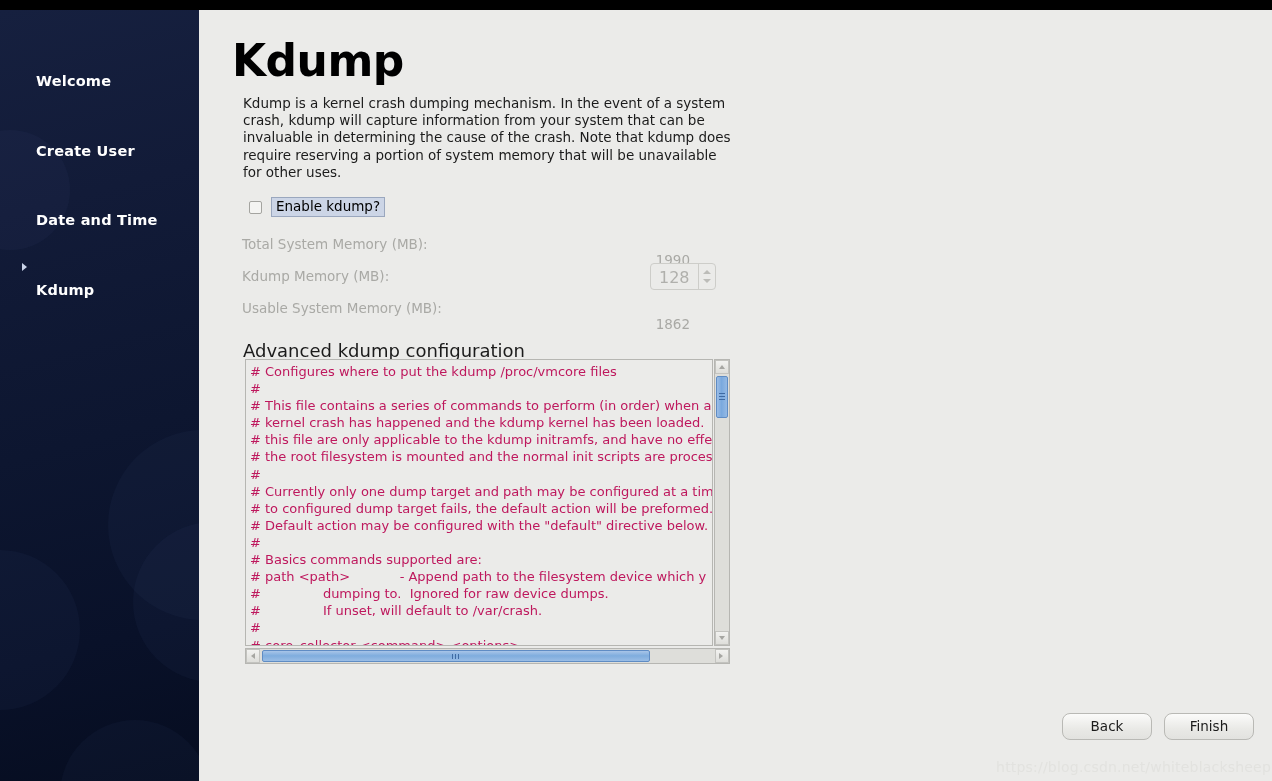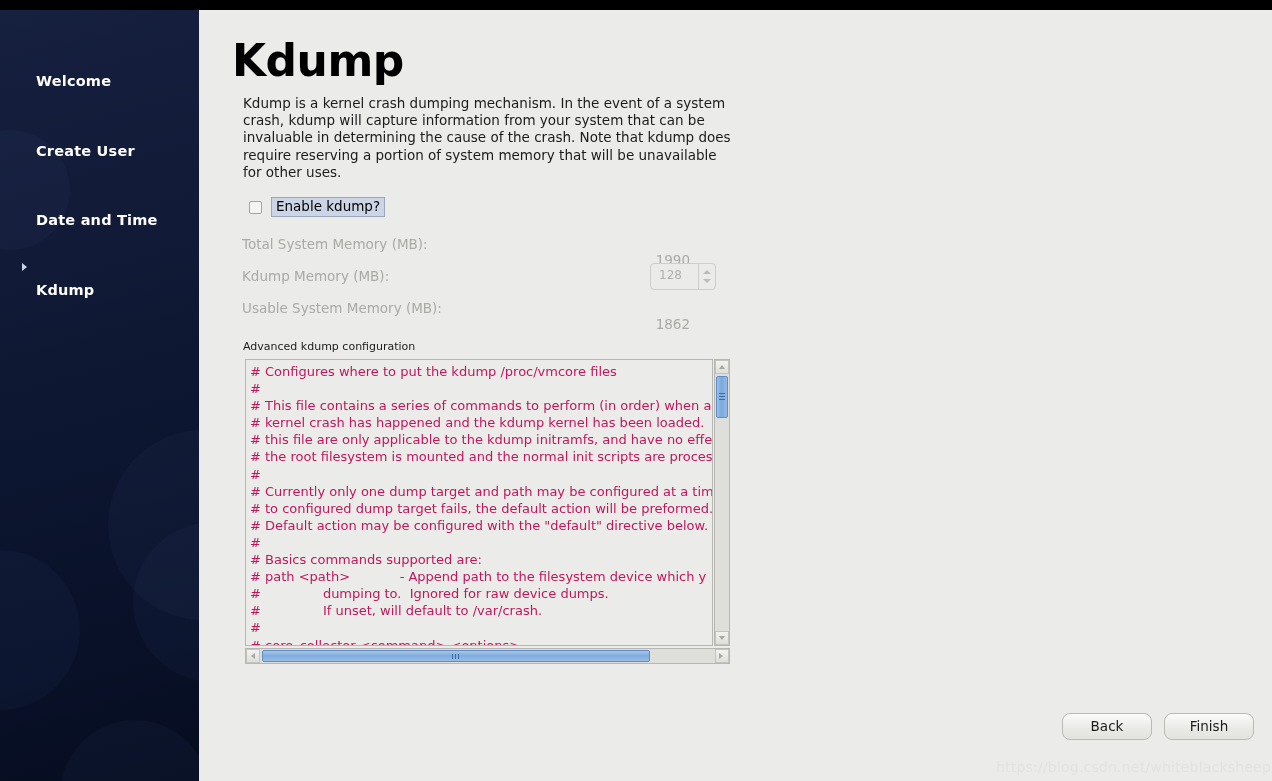--- a/index.html
+++ b/index.html
@@ -169,21 +169,21 @@
     height: 27px;
     border: 1px solid #cdcdc9;
     border-radius: 4px;
     background: #ebebe9;
     box-sizing: border-box;
   }
   .spinner .sv {
     position: absolute;
     left: 8px;
     top: 4px;
-    font-size: 12px;
+    font-size: 16px;
     color: #b0b0ac;
   }
   .spinner .sbtns {
     position: absolute;
     right: 0;
     top: 0;
     width: 17px;
     height: 25px;
     border-left: 1px solid #cdcdc9;
     box-sizing: border-box;
@@ -202,21 +202,21 @@
   .spinner .arrow.down {
     top: 15px;
     border-top: 4px solid #bcbcb8;
   }
 
   
   .adv-label {
     position: absolute;
     left: 44px;
     top: 330px;
-    font-size: 11px;
+    font-size: 18px;
     color: #1b1b1b;
   }
 
   
   .ta-frame {
     position: absolute;
     left: 46px;
     top: 349px;
     width: 485px;
     height: 304px;

